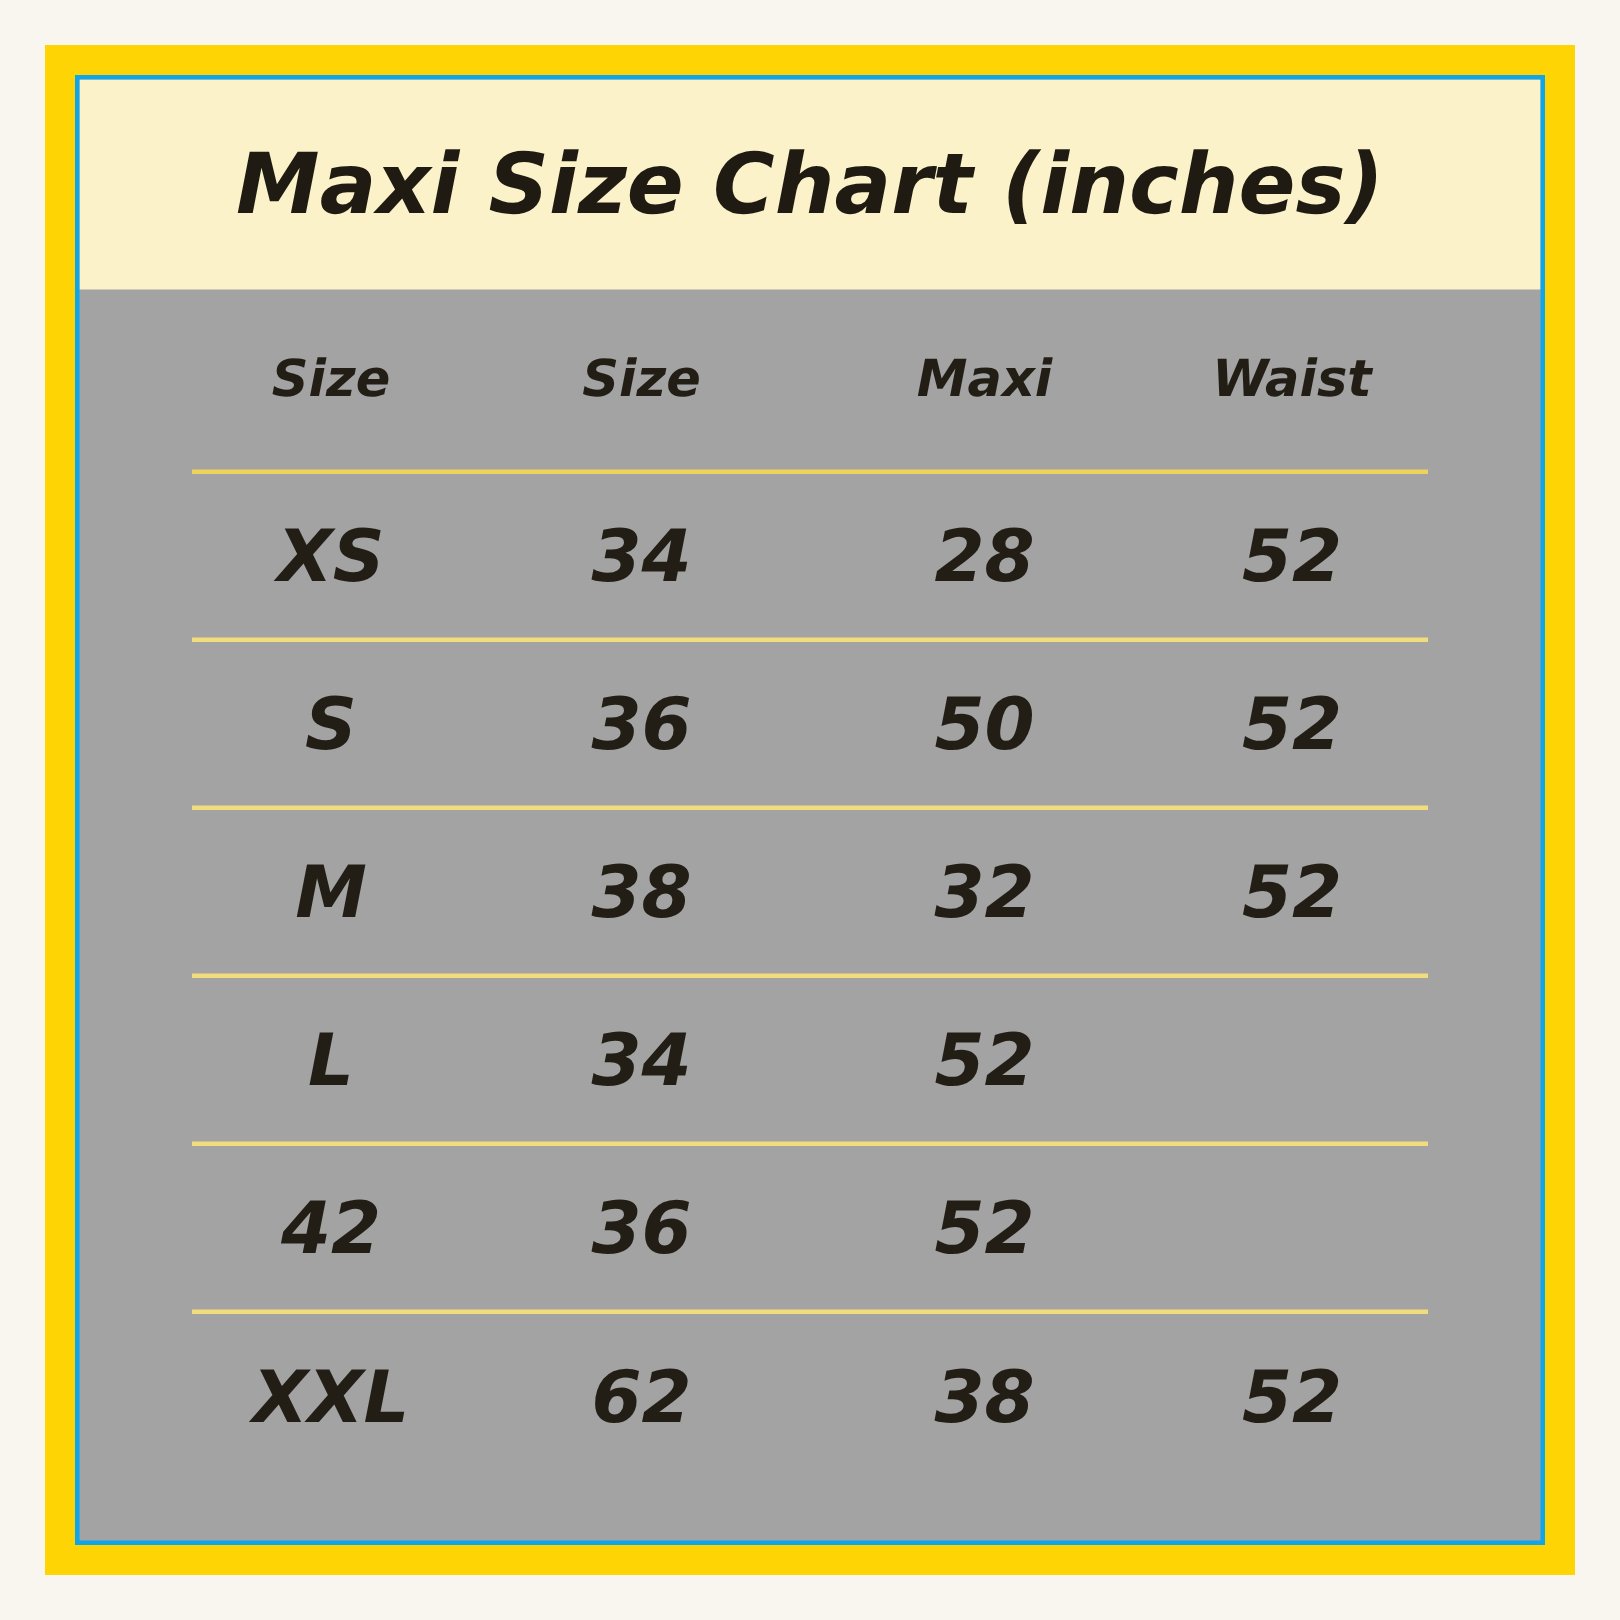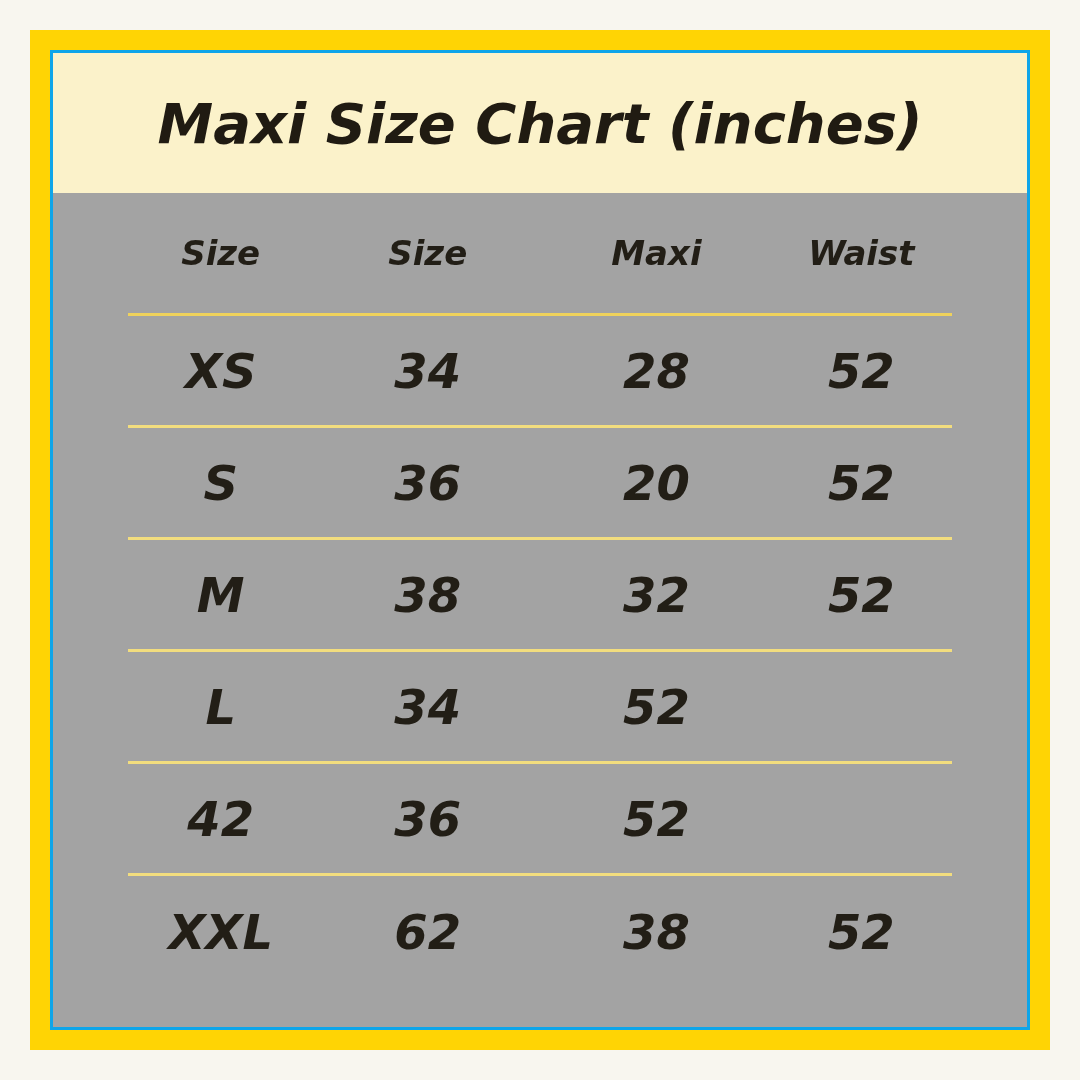--- a/index.html
+++ b/index.html
@@ -97,21 +97,21 @@
       <div class="grid-row trow">
         <div class="cell">XS</div>
         <div class="cell">34</div>
         <div class="cell">28</div>
         <div class="cell">52</div>
       </div>
 
       <div class="grid-row trow">
         <div class="cell">S</div>
         <div class="cell">36</div>
-        <div class="cell">20</div>
+        <div class="cell">50</div>
         <div class="cell">52</div>
       </div>
 
       <div class="grid-row trow">
         <div class="cell">M</div>
         <div class="cell">38</div>
         <div class="cell">32</div>
         <div class="cell">52</div>
       </div>
 

